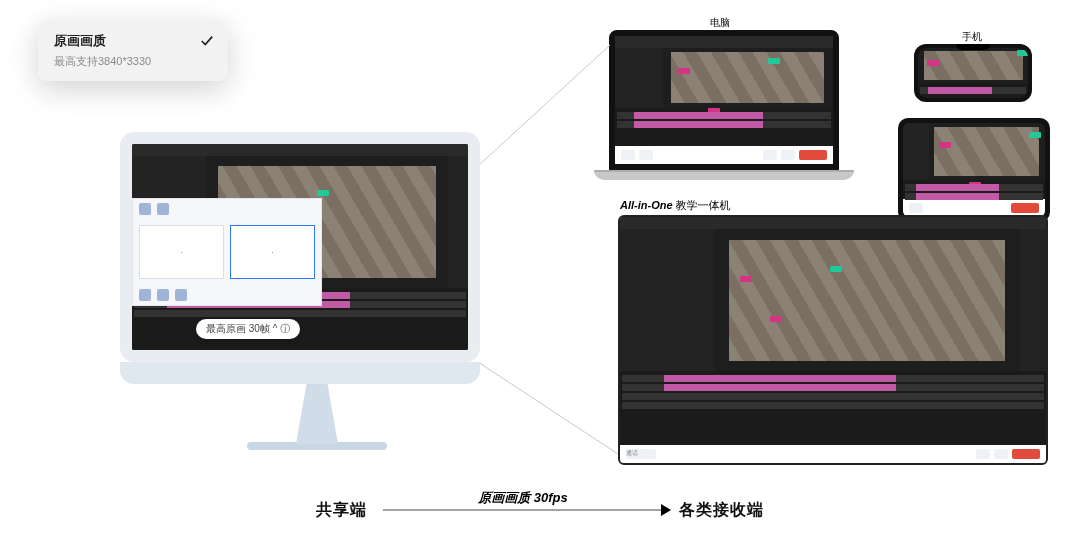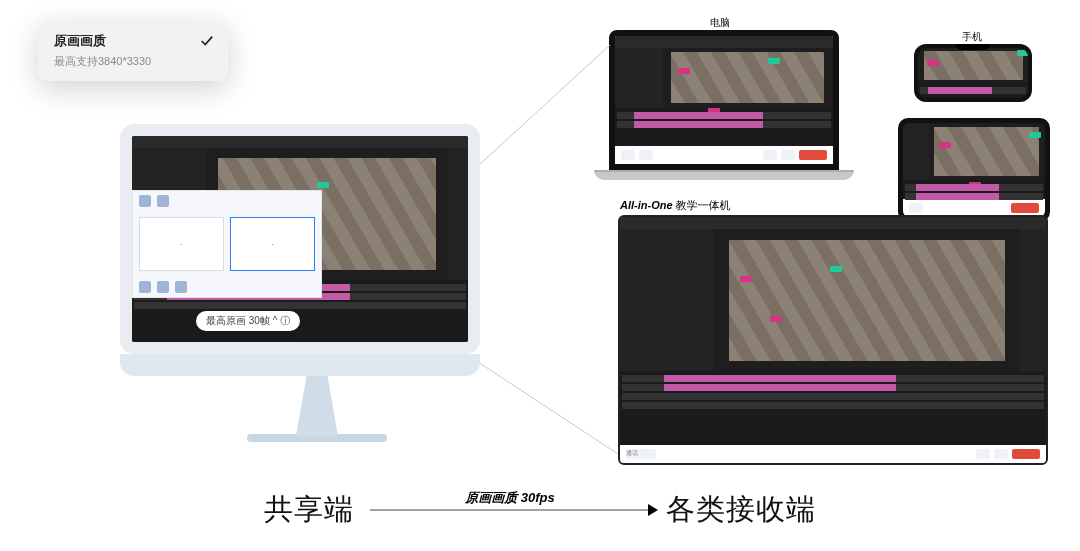--- a/index.html
+++ b/index.html
@@ -34,21 +34,21 @@
   .quality-sub   { font-size: 11px; color:#8a8a8a; margin-top:4px; }
   .quality-check {
     position:absolute; right:14px; top:14px;
     width:14px; height:14px;
   }
   .quality-check svg { width:100%; height:100%; stroke:#222; stroke-width:2; fill:none; }
 
   
   .imac {
     position:absolute;
-    left:120px; top:124px;
+    left:120px; top:132px;
     width:394px; height:300px;
     z-index:10;
   }
   .imac-screen {
     width:360px; height:230px;
     background:#1a1a1a;
     border:12px solid #e9edf2;
     border-radius:14px;
     overflow:hidden;
     position:relative;
@@ -211,21 +211,21 @@
   .allinone-label .rest { font-style:normal; font-weight:400; }
 
   
   .bottom {
     position:absolute; left:0; top:480px;
     width:1080px; height:60px;
     display:flex; align-items:center; justify-content:center;
     gap:16px;
   }
   .endpoint {
-    font-weight:400; font-size:29px; color:#111;
+    font-weight:700; font-size:16px; color:#111;
     letter-spacing:1px;
   }
   .arrow-line {
     width:280px; height:2px; background:#a3a3a3; position:relative;
   }
   .arrow-line::after {
     content:""; position:absolute; right:-8px; top:-5px;
     width:0;height:0;
     border-left:10px solid #000;
     border-top:6px solid transparent;

